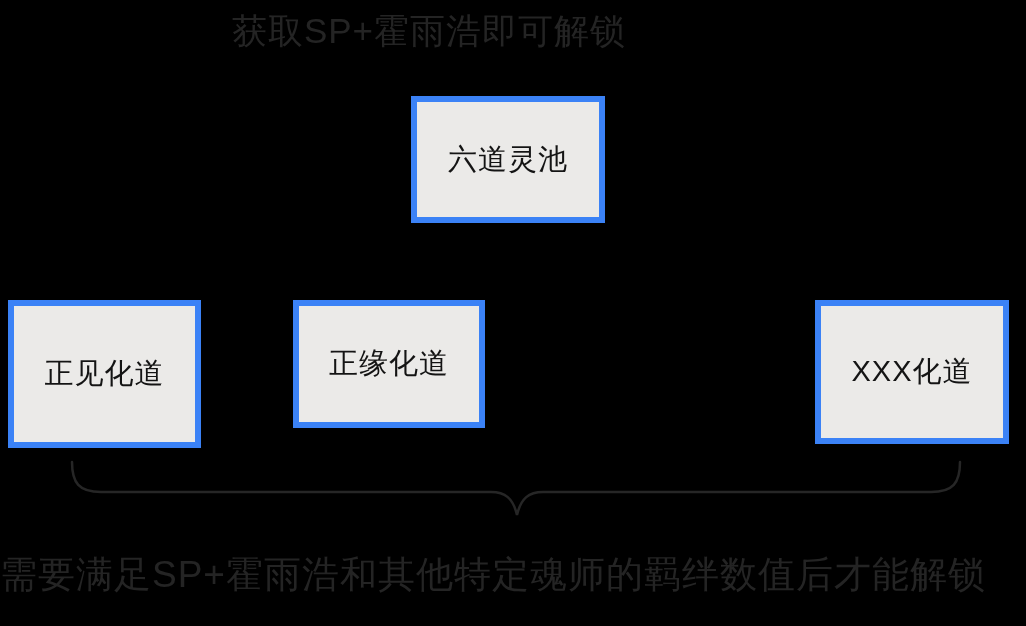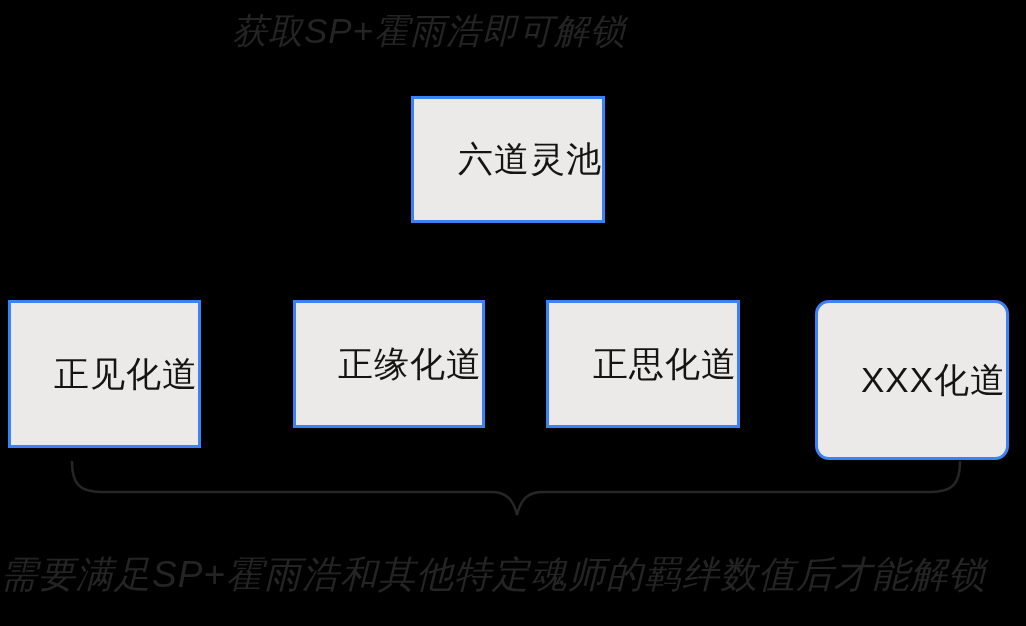--- a/index.html
+++ b/index.html
@@ -16,55 +16,54 @@
     font-family: "Liberation Sans", "DejaVu Sans", sans-serif;
   }
   .caption {
     position: absolute;
     left: 0;
     width: 858px;
     text-align: center;
     color: #242424;
     letter-spacing: 1px;
     white-space: nowrap;
-    font-style: italic;
   }
   .caption.top {
     top: 8px;
     font-size: 35px;
     line-height: 46px;
   }
   .caption.bottom {
     top: 551px;
     font-size: 37px;
     line-height: 48px;
   }
   .node {
     position: absolute;
     box-sizing: border-box;
     background: #ebeae8;
-    border: 3px solid #3b82f6;
+    border: 6px solid #3b82f6;
     display: flex;
     align-items: center;
-    justify-content: flex-end;
-    font-size: 35px;
+    justify-content: center;
+    font-size: 29px;
     color: #141414;
     letter-spacing: 1px;
     white-space: nowrap;
   }
   .node.root {
     left: 411px;
     top: 96px;
     width: 194px;
     height: 127px;
   }
   .node.c1 { left: 8px;   top: 300px; width: 193px; height: 148px; }
   .node.c2 { left: 277px; top: 300px; width: 192px; height: 128px; margin-left: 16px; }
   .node.c3 { left: 546px; top: 300px; width: 194px; height: 128px; }
-  .node.c4 { left: 815px; top: 300px; width: 194px; height: 160px; border-radius: 14px; }
+  .node.c4 { left: 815px; top: 300px; width: 194px; height: 144px; }
   .brace-layer {
     position: absolute;
     left: 0;
     top: 0;
     width: 1026px;
     height: 626px;
     pointer-events: none;
   }
 </style>
 </head>
@@ -79,23 +78,20 @@
   </div>
 
   <div class="node c1">
     <span>正见化道</span>
   </div>
 
   <div class="node c2">
     <span>正缘化道</span>
   </div>
 
-  <div class="node c3">
-    <span>正思化道</span>
-  </div>
 
   <div class="node c4">
     <span>XXX化道</span>
   </div>
 
   <svg class="brace-layer" viewBox="0 0 1026 626" xmlns="http://www.w3.org/2000/svg">
     <path d="M 72 462
              C 72 483, 79 492, 101 492
              L 491 492
              C 505 492, 513 498, 517 515

